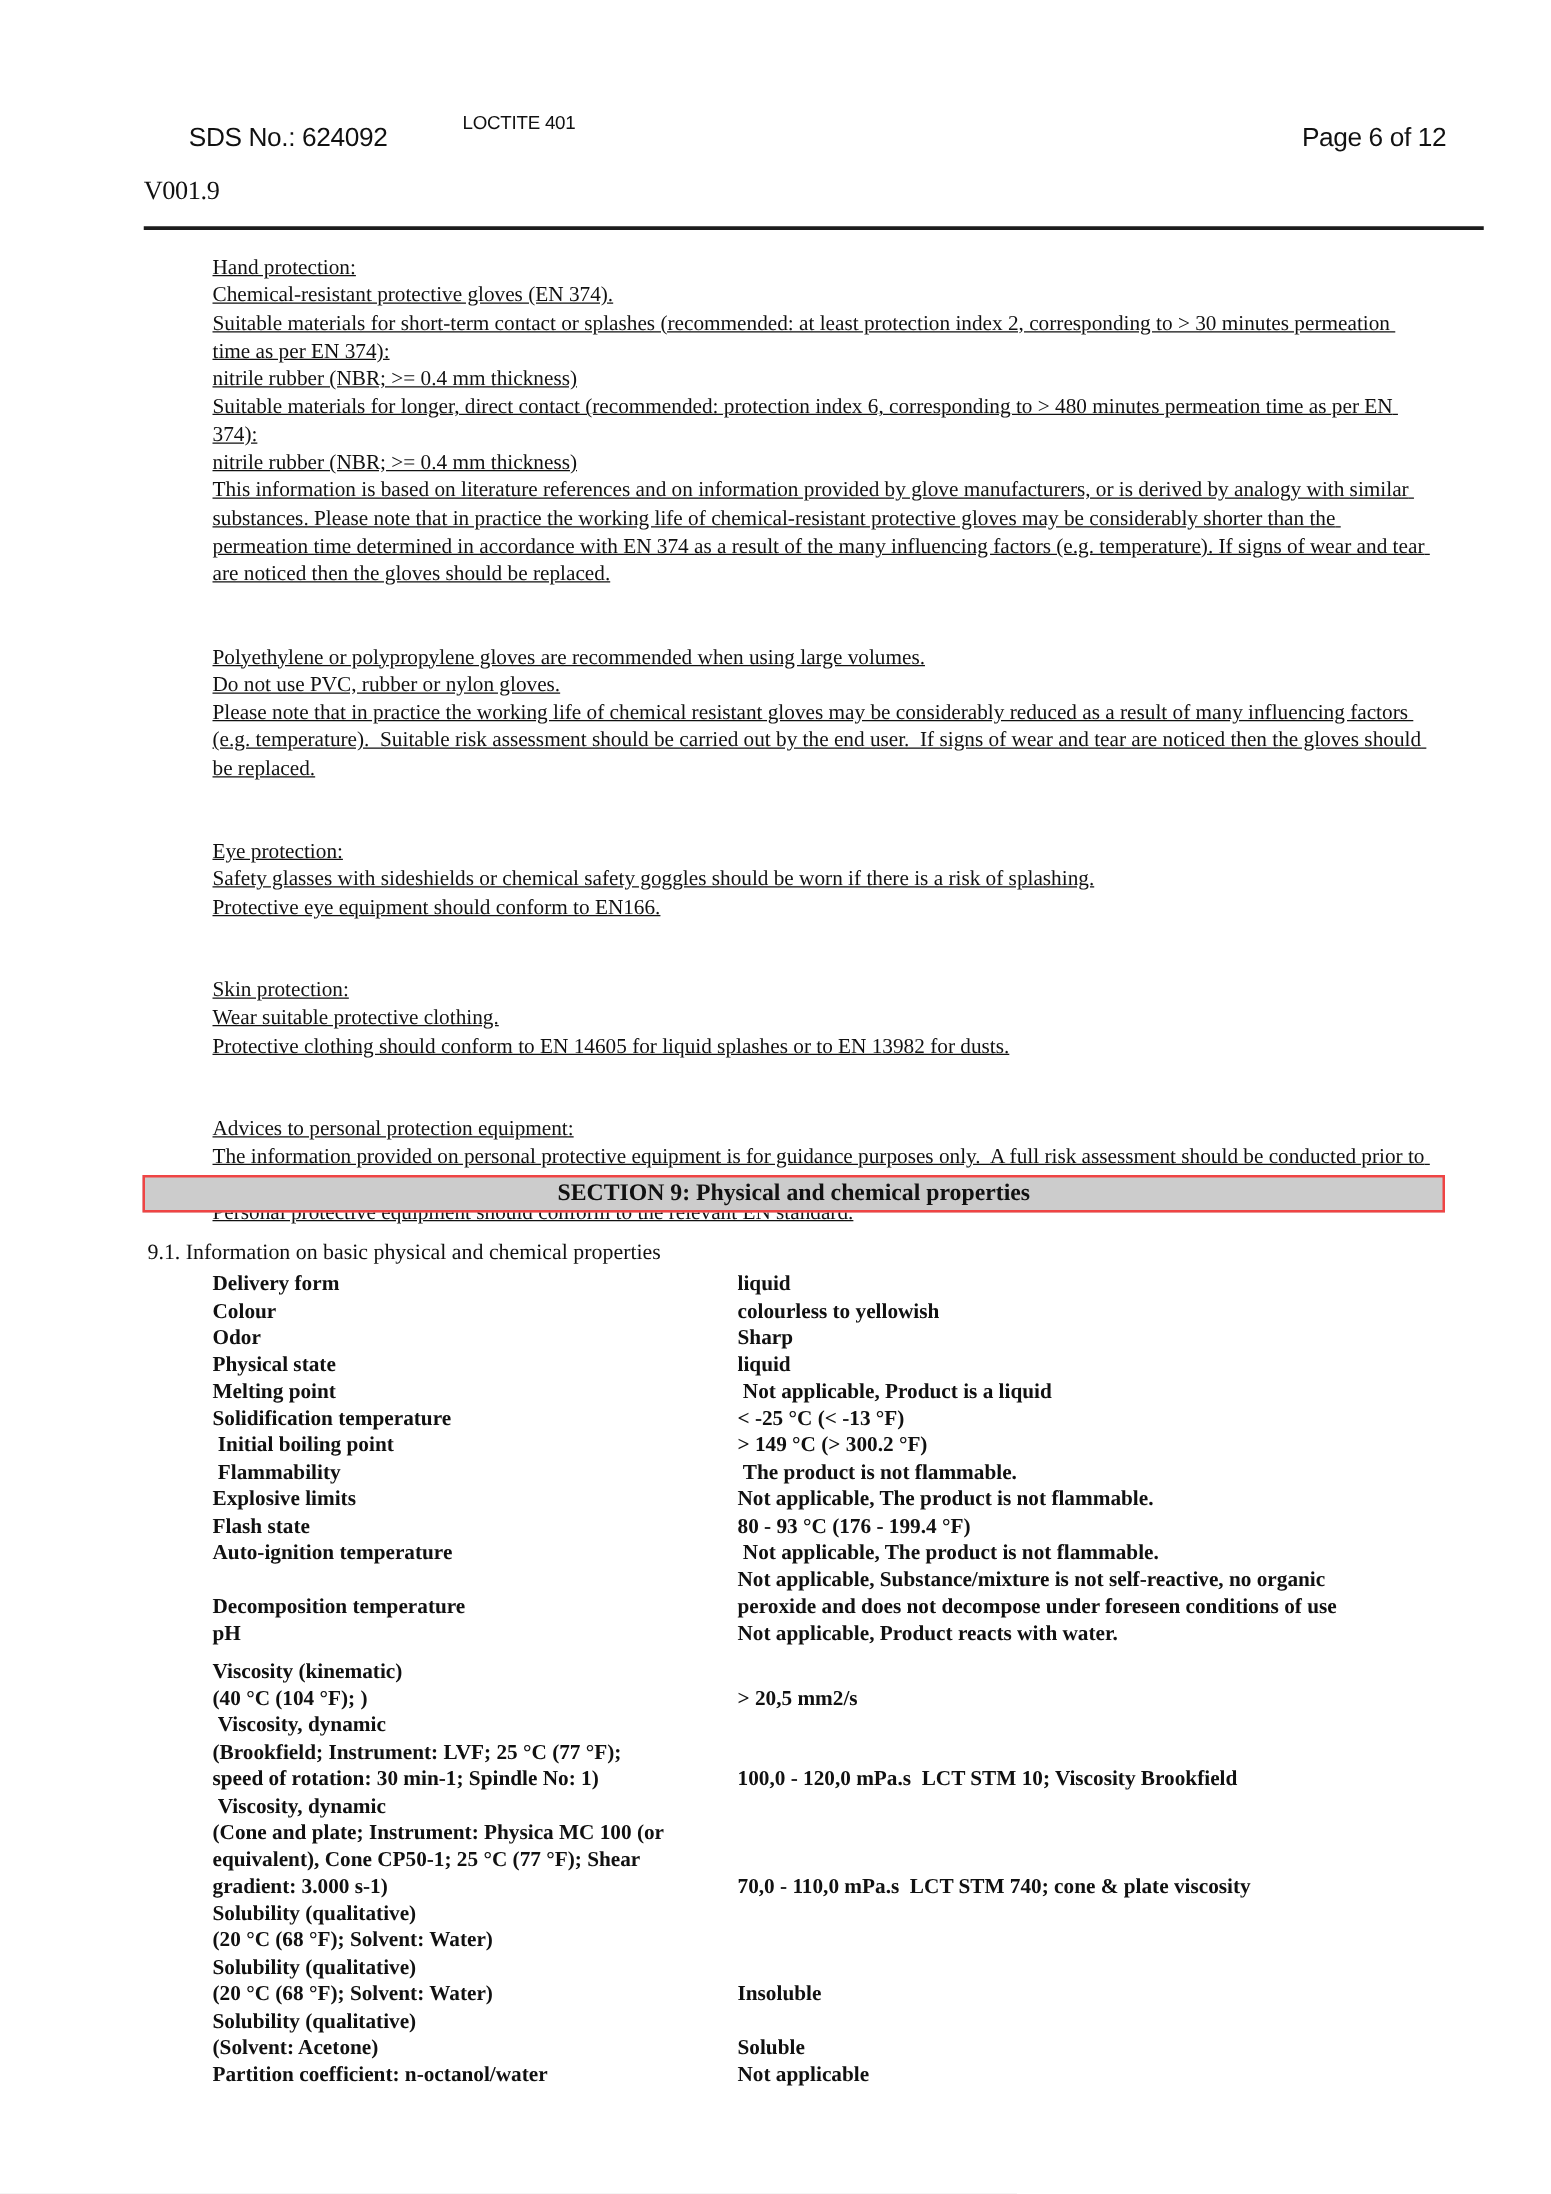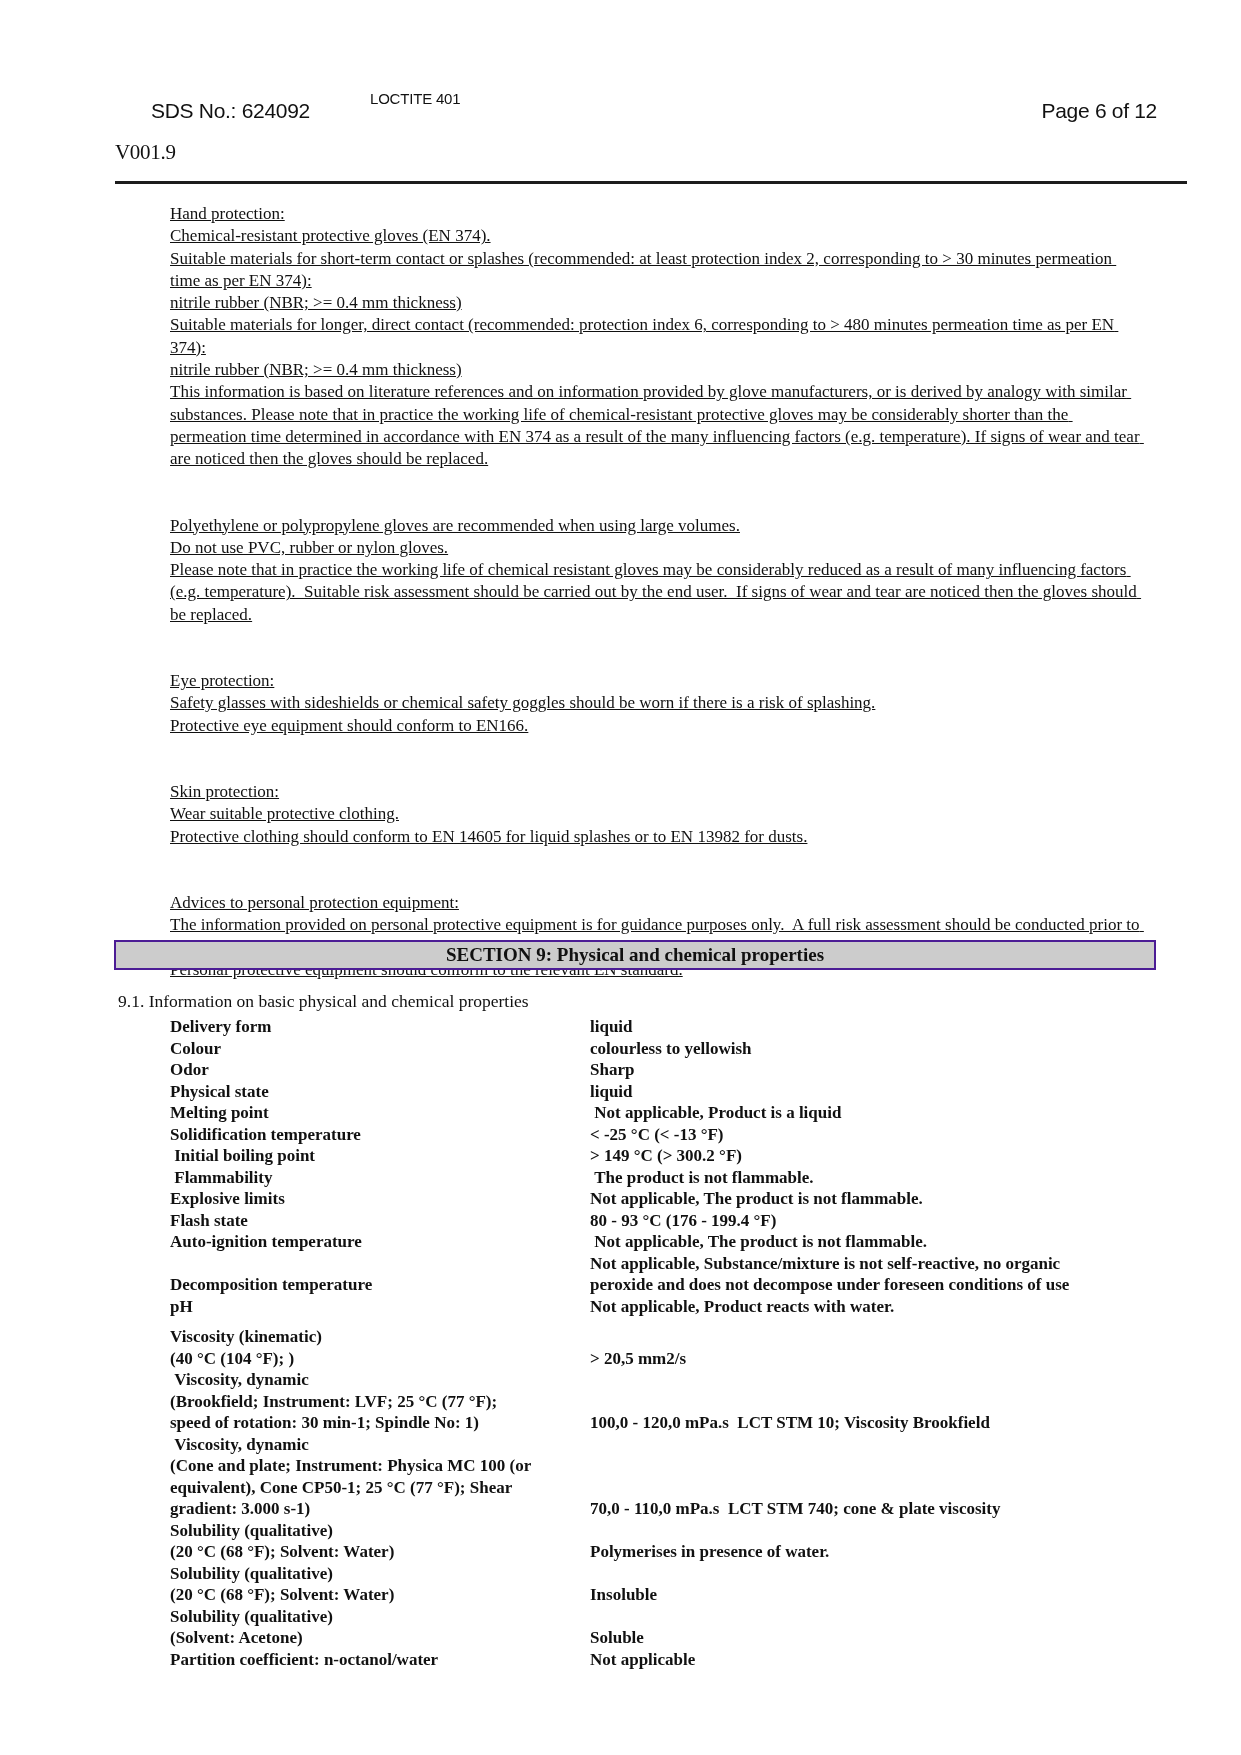--- a/index.html
+++ b/index.html
@@ -25,21 +25,21 @@
   .para  {
     white-space:pre-wrap;
     font-size:17px; line-height:22.3px;
     margin:0 0 44px 0;
     text-decoration:underline;
   }
 
   
   .section-bar {
     position:absolute; left:114px; top:940px; width:1038px; height:26px;
-    border:2px solid #4c1d95;
+    border:2px solid #ef4444;
     display:flex; align-items:center; justify-content:center;
     font-size:19px; font-weight:bold;
   }
   .subsection-title {
     position:absolute; left:118px; top:991px;
     font-size:17.5px; font-weight:normal; margin:0;
   }
 
   
   .props { position:absolute; left:170px; top:1016px; width:975px; }
@@ -183,21 +183,20 @@
     <div class="prop-label"> Viscosity, dynamic
 (Cone and plate; Instrument: Physica MC 100 (or
 equivalent), Cone CP50-1; 25 °C (77 °F); Shear
 gradient: 3.000 s-1)</div>
     <div class="prop-value">70,0 - 110,0 mPa.s  LCT STM 740; cone &amp; plate viscosity</div>
   </div>
 
   <div class="prop-row">
     <div class="prop-label">Solubility (qualitative)
 (20 °C (68 °F); Solvent: Water)</div>
-    <div class="prop-value">Polymerises in presence of water.</div>
   </div>
 
   <div class="prop-row">
     <div class="prop-label">Solubility (qualitative)
 (20 °C (68 °F); Solvent: Water)</div>
     <div class="prop-value">Insoluble</div>
   </div>
 
   <div class="prop-row">
     <div class="prop-label">Solubility (qualitative)

